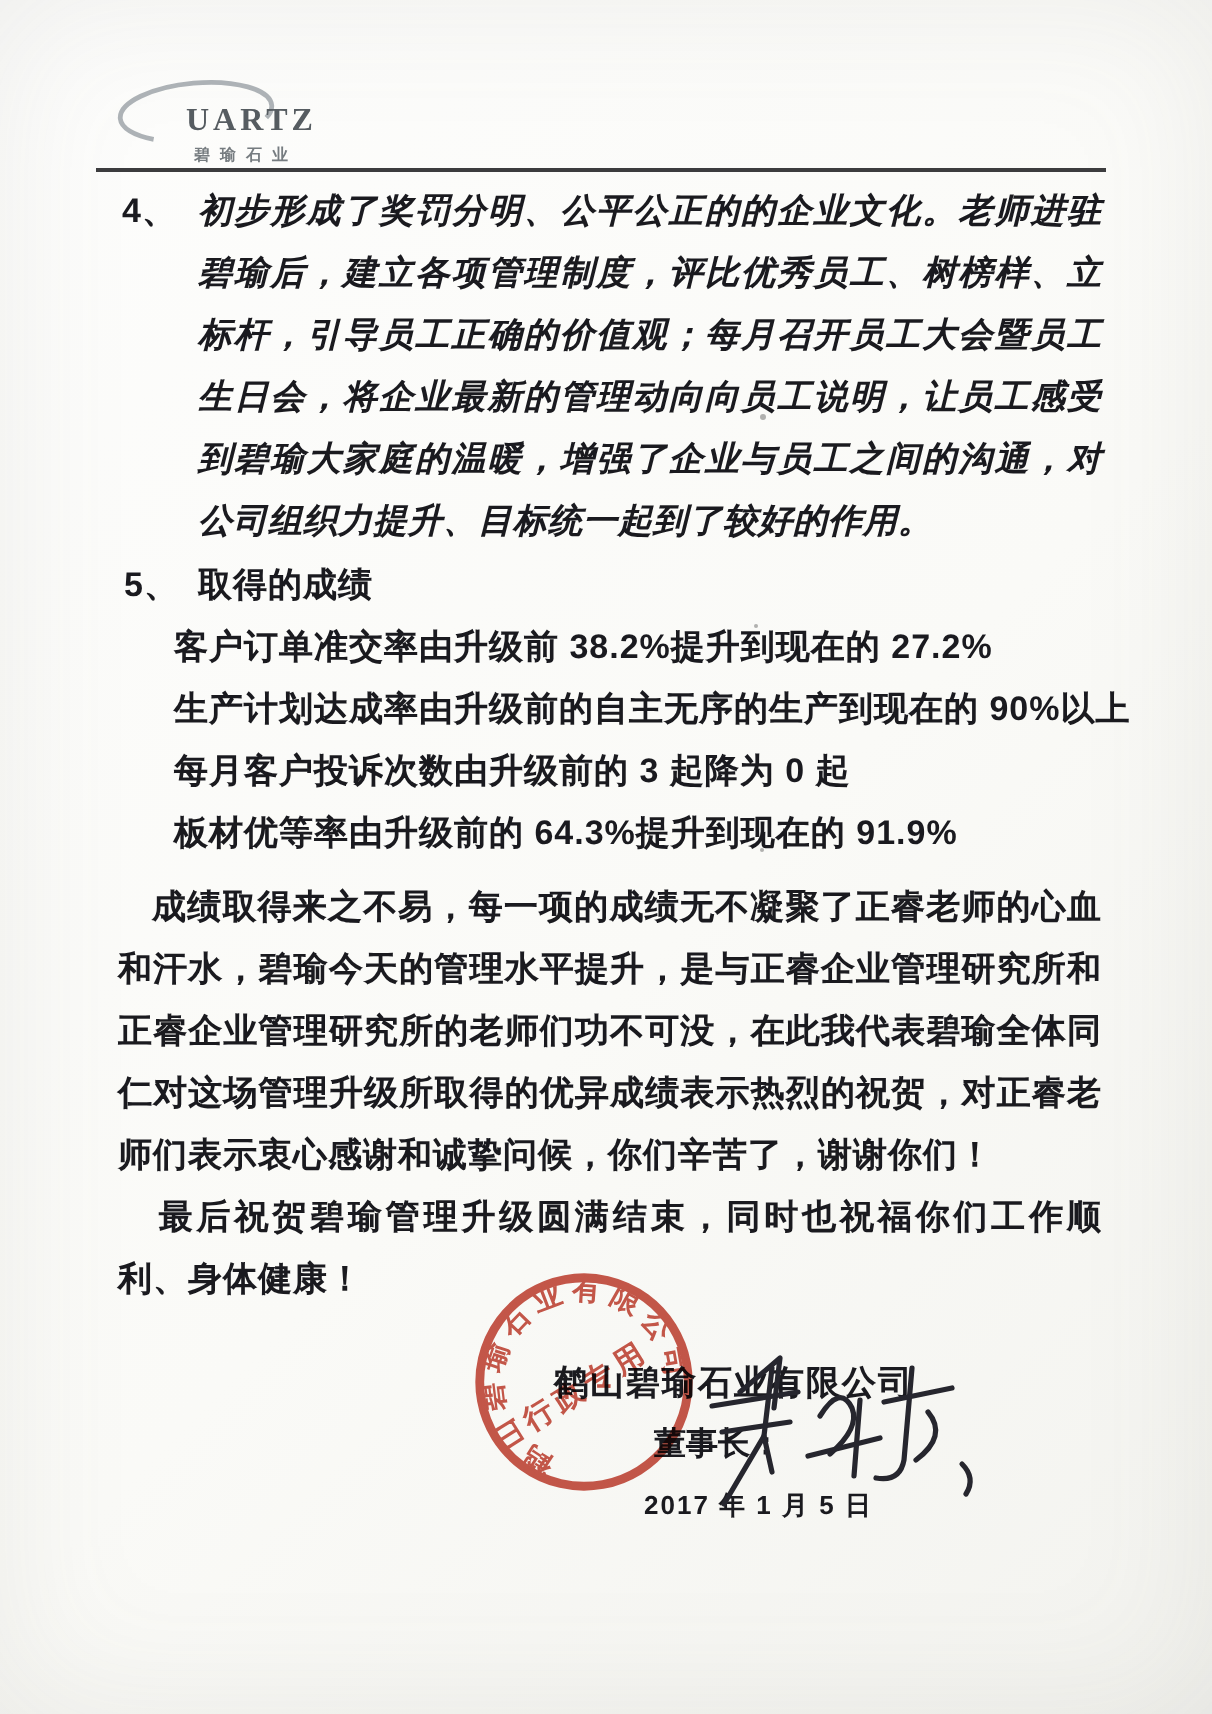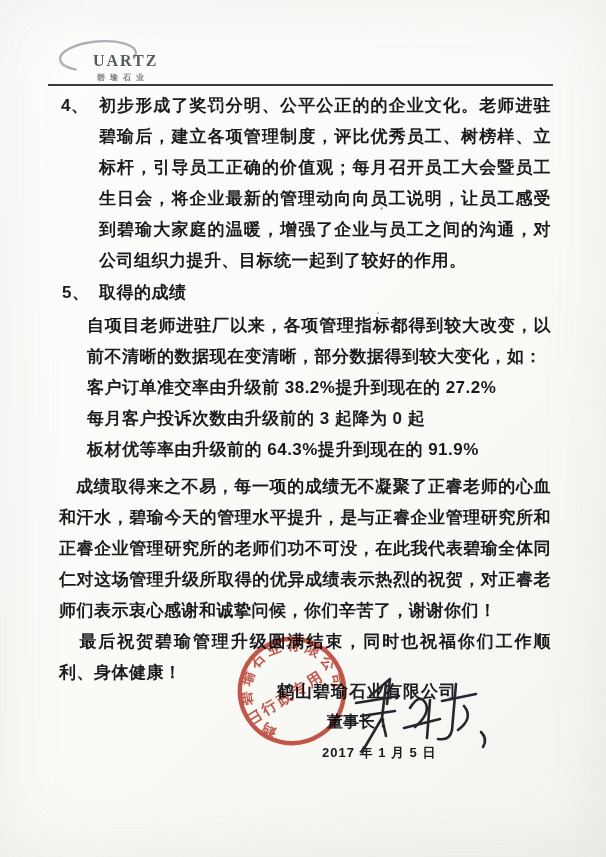--- a/index.html
+++ b/index.html
@@ -31,21 +31,21 @@
     background:#3c3c3e;
   }
   
   .doc-body{
     position:absolute; left:59px; top:90px; width:492px;
     font-size:17px; line-height:31px; font-weight:600; color:var(--ink);
     letter-spacing:.5px; text-align:justify;
   }
   .num-row{ display:flex; }
   .num-row .num{ flex:none; width:40px; padding-left:2px; }
-  .num-row .txt{ flex:1; }
+  .num-row .txt{ flex:1;font-style:italic; }
   .heading-row{ display:flex; margin-top:1px; }
   .heading-row .num{ flex:none; width:40px; padding-left:3px; }
   .intro{ margin-left:28px; margin-top:2px; }
   .metrics{ margin-left:28px; }
   .metric{ white-space:nowrap; }
   .closing1{ text-indent:1em; margin-top:6px; }
   .closing2{ text-indent:1.2em; }
   
   .company-name{
     position:absolute; left:277px; top:680px;
@@ -95,24 +95,24 @@
     <div class="num-row">
       <div class="num">4、</div>
       <div class="txt">初步形成了奖罚分明、公平公正的的企业文化。老师进驻碧瑜后，建立各项管理制度，评比优秀员工、树榜样、立标杆，引导员工正确的价值观；每月召开员工大会暨员工生日会，将企业最新的管理动向向员工说明，让员工感受到碧瑜大家庭的温暖，增强了企业与员工之间的沟通，对公司组织力提升、目标统一起到了较好的作用。</div>
     </div>
 
     <div class="heading-row">
       <div class="num">5、</div>
       <div class="txt">取得的成绩</div>
     </div>
 
-    <div class="intro">自项目老师进驻厂以来，各项管理指标都得到较大改变，以前不清晰的数据现在变清晰，部分数据得到较大变化，如：</div>
 
     <div class="metrics">
       <div class="metric">客户订单准交率由升级前 38.2%提升到现在的 27.2%</div>
+      <div class="metric">生产计划达成率由升级前的自主无序的生产到现在的 90%以上</div>
       <div class="metric">每月客户投诉次数由升级前的 3 起降为 0 起</div>
       <div class="metric">板材优等率由升级前的 64.3%提升到现在的 91.9%</div>
     </div>
 
     <div class="closing1">成绩取得来之不易，每一项的成绩无不凝聚了正睿老师的心血和汗水，碧瑜今天的管理水平提升，是与正睿企业管理研究所和正睿企业管理研究所的老师们功不可没，在此我代表碧瑜全体同仁对这场管理升级所取得的优异成绩表示热烈的祝贺，对正睿老师们表示衷心感谢和诚挚问候，你们辛苦了，谢谢你们！</div>
     <div class="closing2">最后祝贺碧瑜管理升级圆满结束，同时也祝福你们工作顺利、身体健康！</div>
   </div>
 
   <div class="company-name">鹤山碧瑜石业有限公司</div>
   <div class="chairman">董事长：</div>

